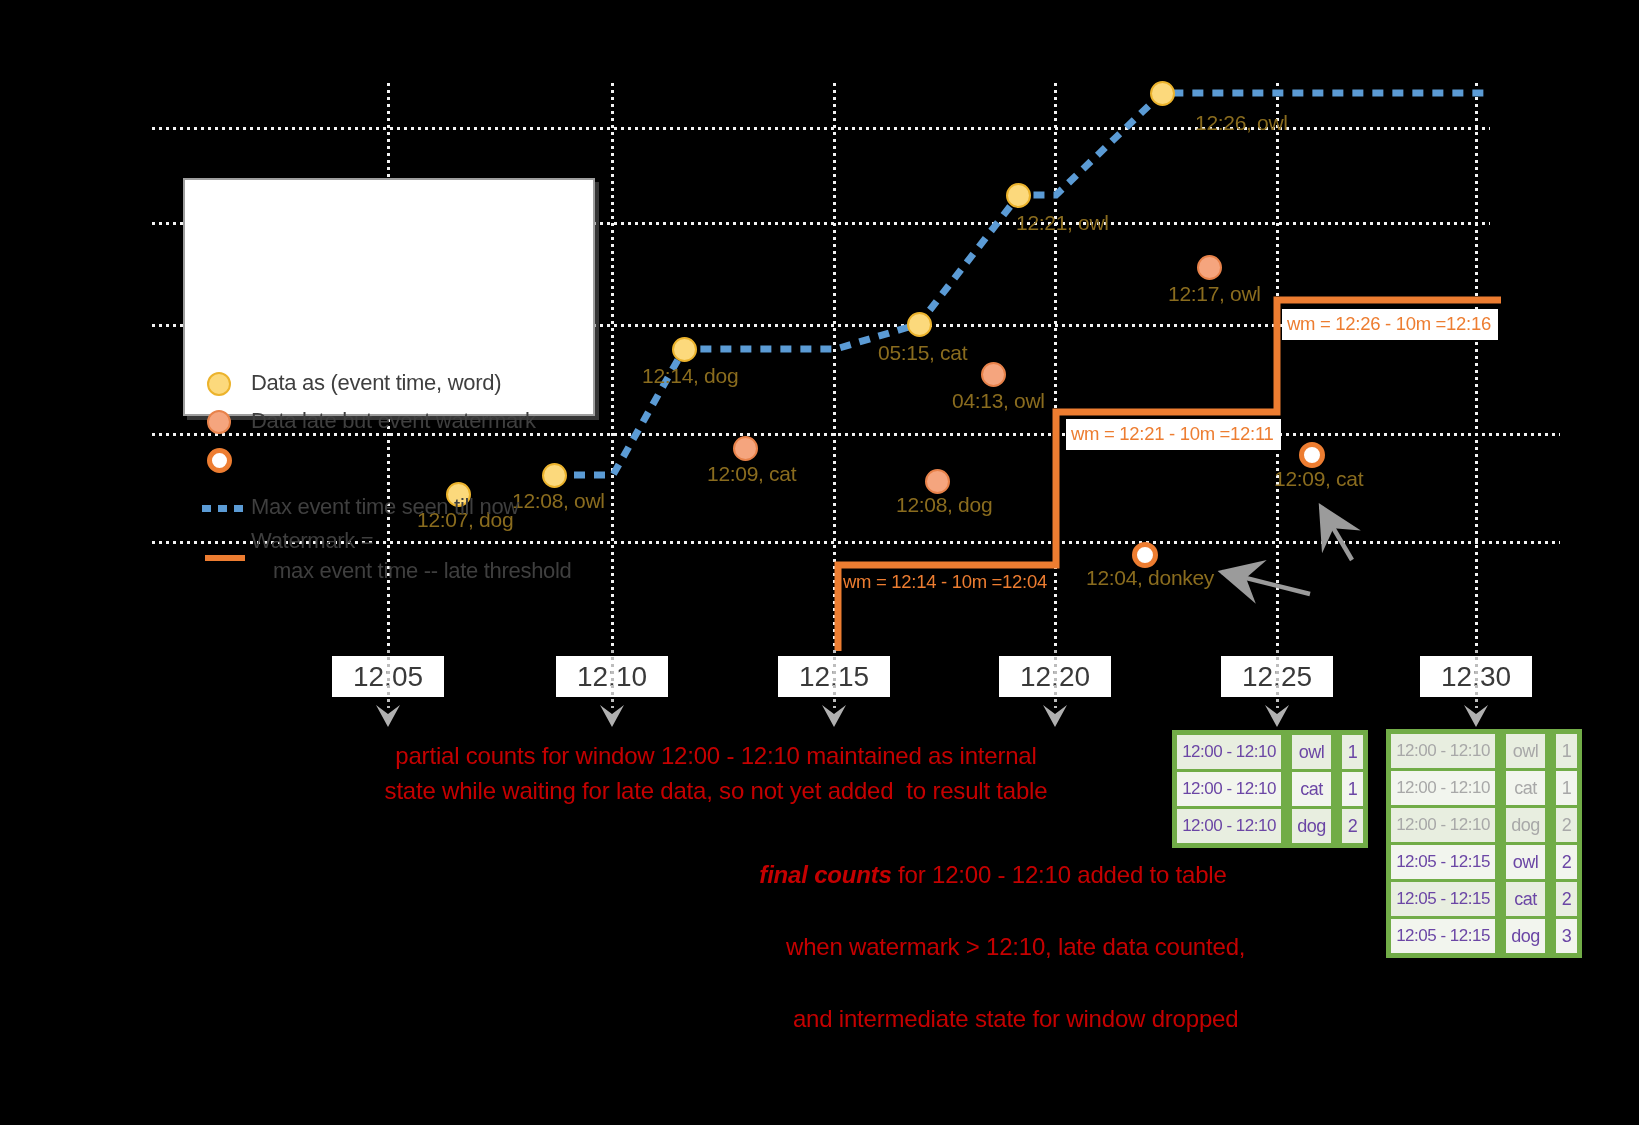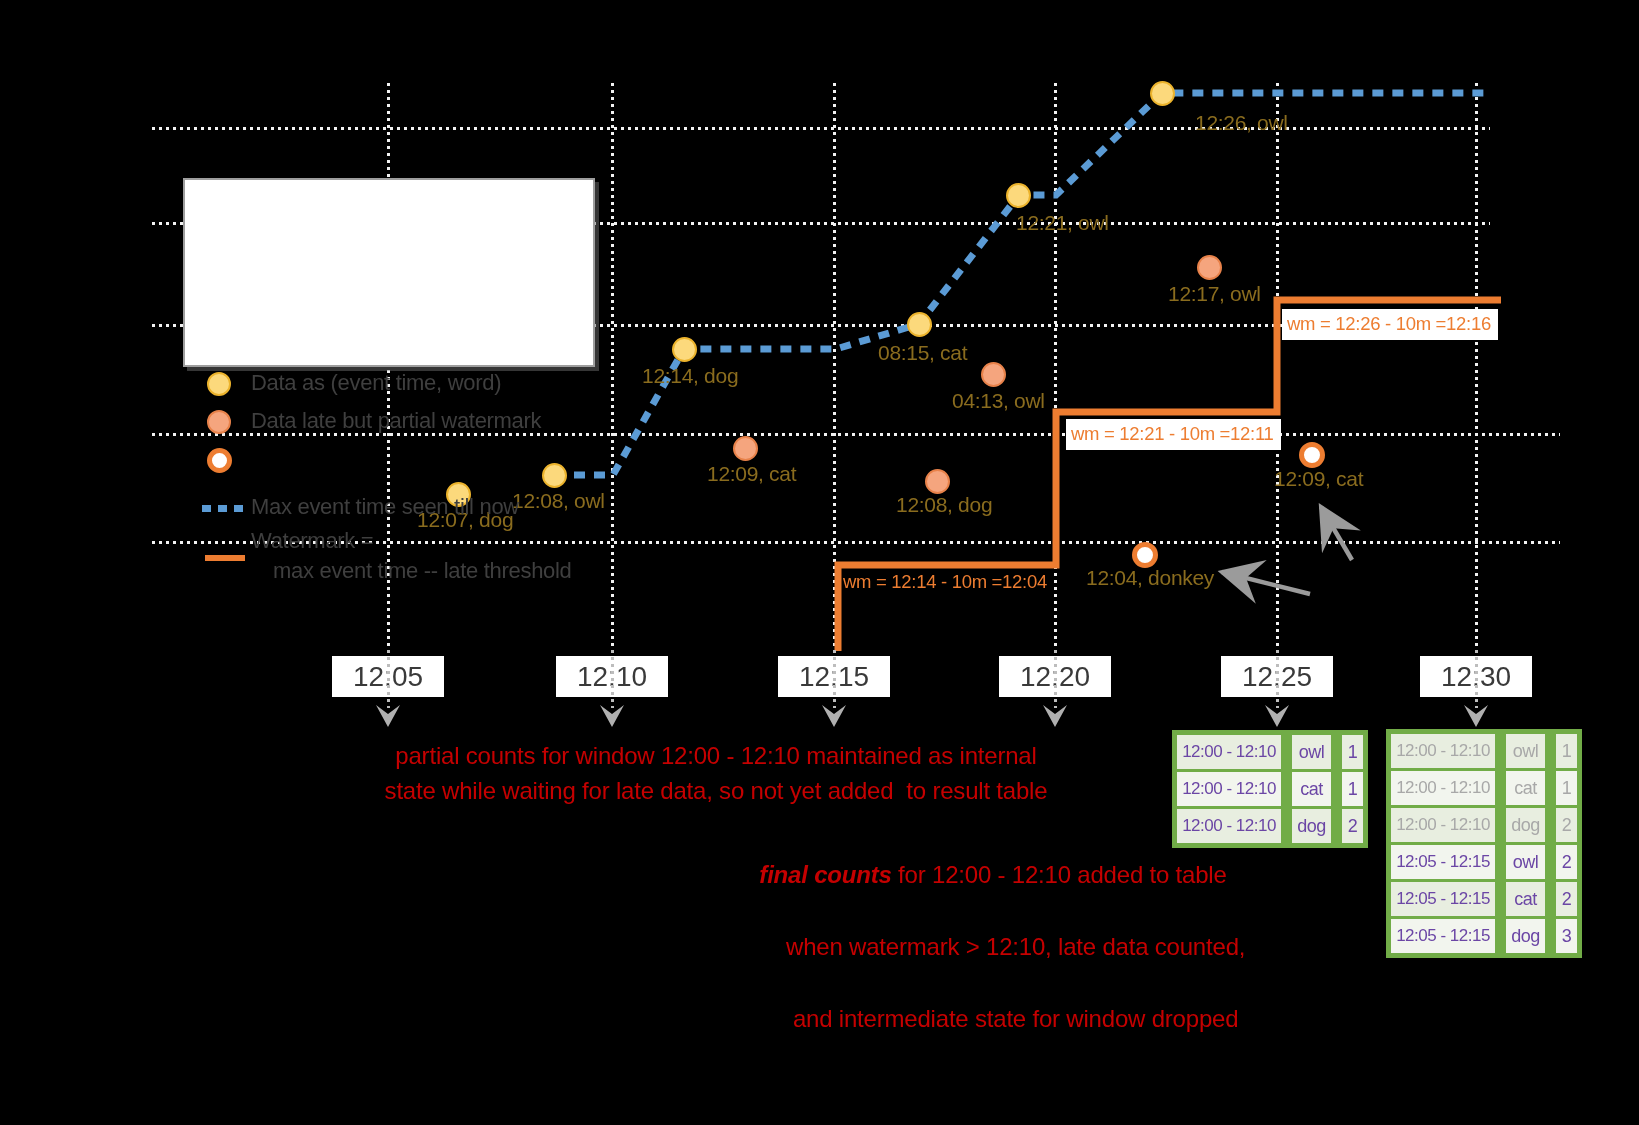--- a/index.html
+++ b/index.html
@@ -16,21 +16,21 @@
   .pt-normal{width:25px;height:25px;background:#FCD97C;border:2px solid #ECB32C;}
   .pt-late{width:25px;height:25px;background:#F5A57E;border:2px solid #E8824A;}
   .pt-toolate{width:26px;height:26px;background:#fff;border:5px solid #ED7D31;}
   .pt-label{position:absolute;color:#8A6C1E;font-size:21px;white-space:nowrap;z-index:7;
             letter-spacing:-0.3px;}
   .wm-label{position:absolute;color:#ED7D31;font-size:18.5px;letter-spacing:-0.3px;
             white-space:nowrap;z-index:9;}
   .wm-label.boxed{background:#fff;padding:4px 7px 5px 5px;}
   .axis-box{position:absolute;width:112px;height:41px;background:#fff;color:#3A3A3A;
             font-size:28px;display:flex;align-items:center;justify-content:center;z-index:7;}
-  .legend{position:absolute;left:183px;top:178px;width:412px;height:189px;background:#fff;
+  .legend{position:absolute;left:183px;top:178px;width:412px;height:238px;background:#fff;
           border:2px solid #9E9E9E;box-sizing:border-box;z-index:10;
           box-shadow:4px 4px 0 rgba(120,120,120,0.45);}
   .legend-icon{position:absolute;left:22px;border-radius:50%;box-sizing:border-box;}
   .legend-text{position:absolute;left:66px;color:#3F3F3F;font-size:22px;white-space:nowrap;
                letter-spacing:-0.3px;}
   .note{position:absolute;color:#C50000;font-size:24px;line-height:35px;text-align:center;
         white-space:pre-wrap;z-index:5;letter-spacing:-0.2px;}
   .callout{position:absolute;background:#fff;color:#414141;font-size:24px;line-height:30px;
            text-align:center;white-space:pre-wrap;z-index:5;padding-top:9px;box-sizing:border-box;}
   .rtable{position:absolute;border:5px solid #71AC47;background:#71AC47;z-index:9;}
@@ -87,21 +87,21 @@
   </svg>
 
   <div id="points-layer">
       <div class="pt pt-normal" style="left: 445.5px; top: 481.5px;"></div>
       <div class="pt-label" style="left: 417px; top: 508px;">12:07, dog</div>
       <div class="pt pt-normal" style="left: 541.5px; top: 462.5px;"></div>
       <div class="pt-label" style="left: 512px; top: 489px;">12:08, owl</div>
       <div class="pt pt-normal" style="left: 671.5px; top: 336.5px;"></div>
       <div class="pt-label" style="left: 642px; top: 364px;">12:14, dog</div>
       <div class="pt pt-normal" style="left: 906.5px; top: 311.5px;"></div>
-      <div class="pt-label" style="left: 878px; top: 341px;">08:15, cat</div>
+      <div class="pt-label" style="left: 878px; top: 341px;">05:15, cat</div>
       <div class="pt pt-normal" style="left: 1005.5px; top: 182.5px;"></div>
       <div class="pt-label" style="left: 1016px; top: 211px;">12:21, owl</div>
       <div class="pt pt-normal" style="left: 1149.5px; top: 80.5px;"></div>
       <div class="pt-label" style="left: 1150px; top: 111px; margin-left: 45px;">12:26, owl</div>
       <div class="pt pt-late" style="left: 732.5px; top: 435.5px;"></div>
       <div class="pt-label" style="left: 707px; top: 462px;">12:09, cat</div>
       <div class="pt pt-late" style="left: 924.5px; top: 468.5px;"></div>
       <div class="pt-label" style="left: 896px; top: 493px;">12:08, dog</div>
       <div class="pt pt-late" style="left: 980.5px; top: 361.5px;"></div>
       <div class="pt-label" style="left: 952px; top: 389px;">04:13, owl</div>
@@ -180,21 +180,21 @@
           <div class="tcell c1" style="background: rgb(242, 245, 238);">dog</div>
           <div class="tcell c2" style="background: rgb(242, 245, 238);">3</div>
         </div>
       </div>
     </div>
 
   <div class="legend">
     <span class="legend-icon" style="top:192px;width:24px;height:24px;background:#FCD97C;border:2px solid #ECB32C;"></span>
     <span class="legend-text" style="top:190px">Data as (event time, word)</span>
     <span class="legend-icon" style="top:230px;width:24px;height:24px;background:#F5A57E;border:2px solid #E8824A;"></span>
-    <span class="legend-text" style="top:228px">Data late but partial watermark</span>
+    <span class="legend-text" style="top:228px">Data late but event watermark</span>
     <span class="legend-icon" style="top:268px;width:25px;height:25px;background:#fff;border:5px solid #ED7D31;"></span>
     <span class="legend-icon" style="top:325px;left:17px;width:48px;height:7px;border-radius:0;
           background:repeating-linear-gradient(90deg,#5B9BD5 0 9px,transparent 9px 16px);"></span>
     <span class="legend-text" style="top:314px">Max event time seen till now</span>
     <span class="legend-icon" style="top:375px;left:20px;width:40px;height:6px;border-radius:0;background:#ED7D31;"></span>
     <span class="legend-text" style="top:348px">Watermark =</span>
     <span class="legend-text" style="top:378px;left:88px">max event time -- late threshold</span>
   </div>
 
   <div class="note" style="left:316px;top:738px;width:800px;">partial counts for window 12:00 - 12:10 maintained as internal

